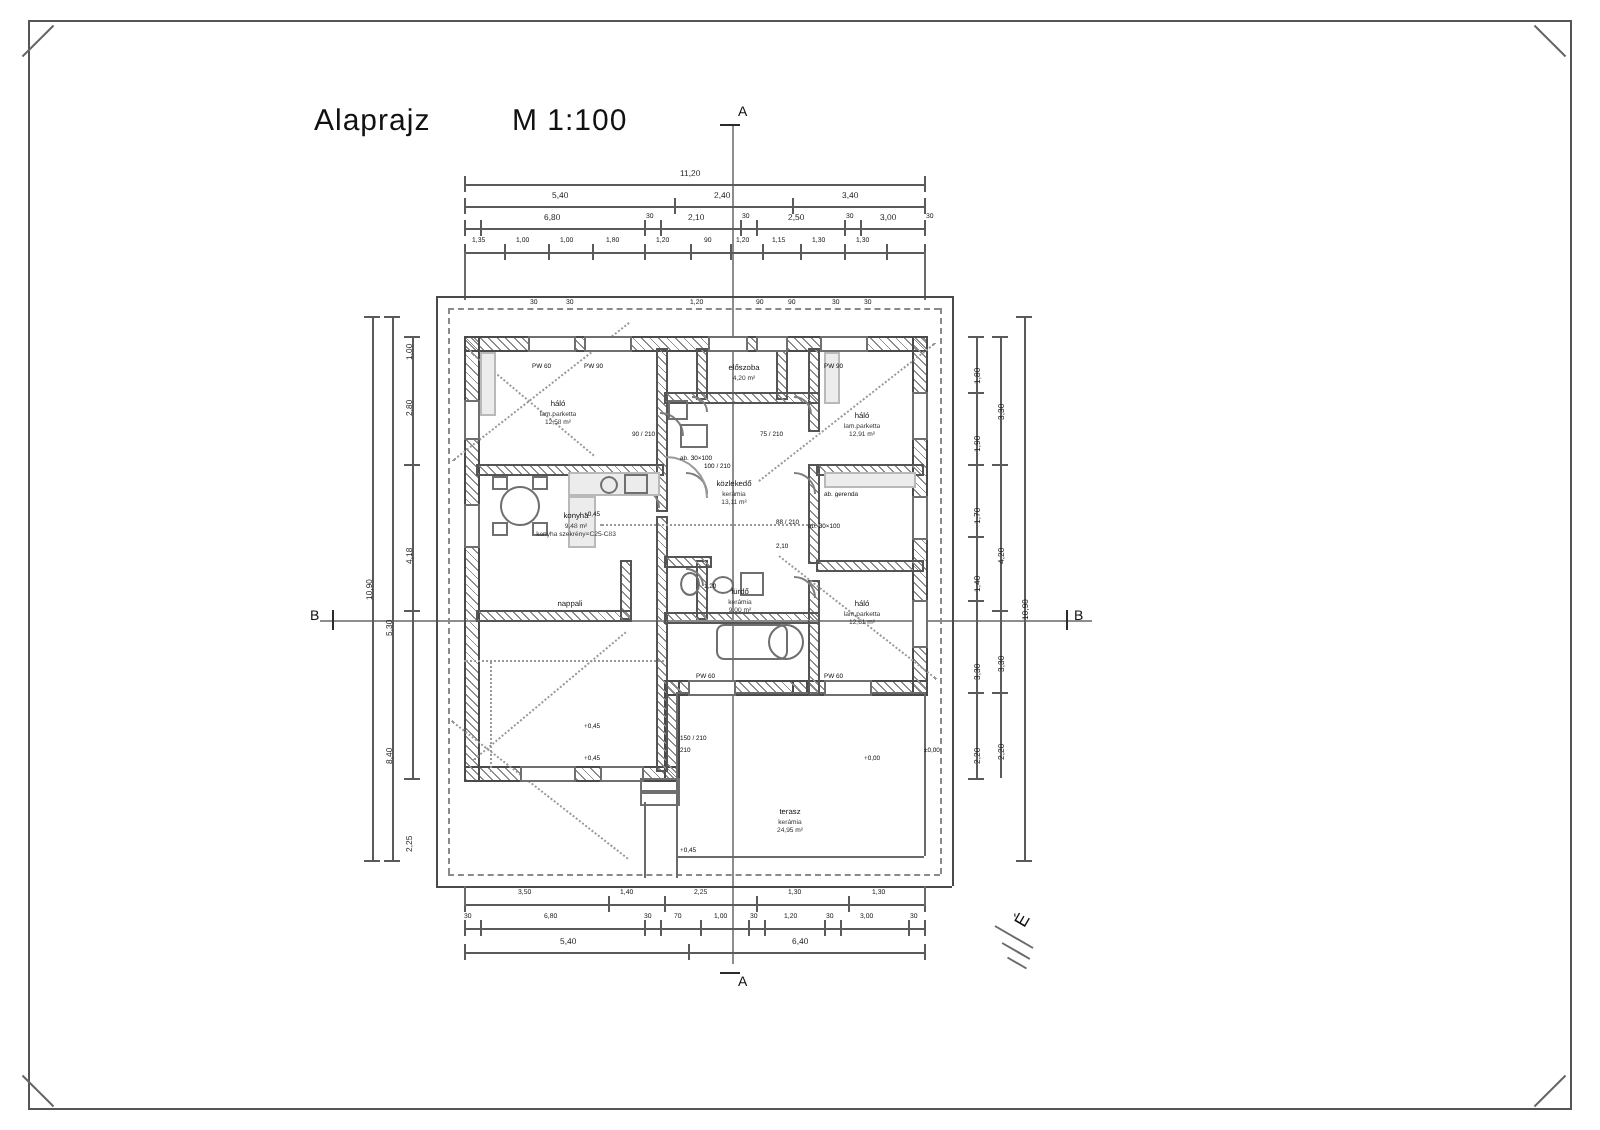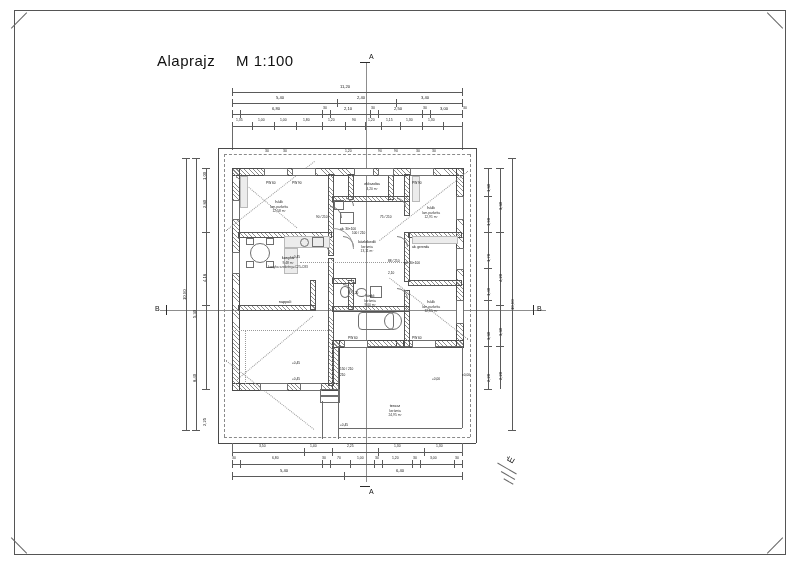--- a/index.html
+++ b/index.html
@@ -150,21 +150,21 @@
 
 <div id="page">
 
   <div class="sheet-border"></div>
   <div class="diag" style="left:8px;top:20px;transform:rotate(-45deg);"></div>
   <div class="diag" style="left:764px;top:20px;transform:rotate(45deg);"></div>
   <div class="diag" style="left:8px;top:545px;transform:rotate(45deg);"></div>
   <div class="diag" style="left:764px;top:545px;transform:rotate(-45deg);"></div>
 
   <div class="title" style="left:157px;top:52px;">Alaprajz</div>
-  <div class="scale" style="left:236px;top:52px;">M 1:100</div>
+  <div class="scale" style="left:256px;top:52px;">M 1:100</div>
 
   <div class="ln lnv" style="left:366px;top:62px;height:420px;background:#8d8d8d;"></div>
   <div class="ln lnh" style="left:360px;top:62px;width:10px;"></div>
   <div class="sectlabel" style="left:369px;top:53px;">A</div>
   <div class="ln lnh" style="left:360px;top:486px;width:10px;"></div>
   <div class="sectlabel" style="left:369px;top:488px;">A</div>
 
   <div class="ln lnh" style="left:160px;top:310px;width:386px;background:#8d8d8d;"></div>
   <div class="ln lnv" style="left:166px;top:305px;height:10px;"></div>
   <div class="sectlabel" style="left:155px;top:305px;">B</div>

